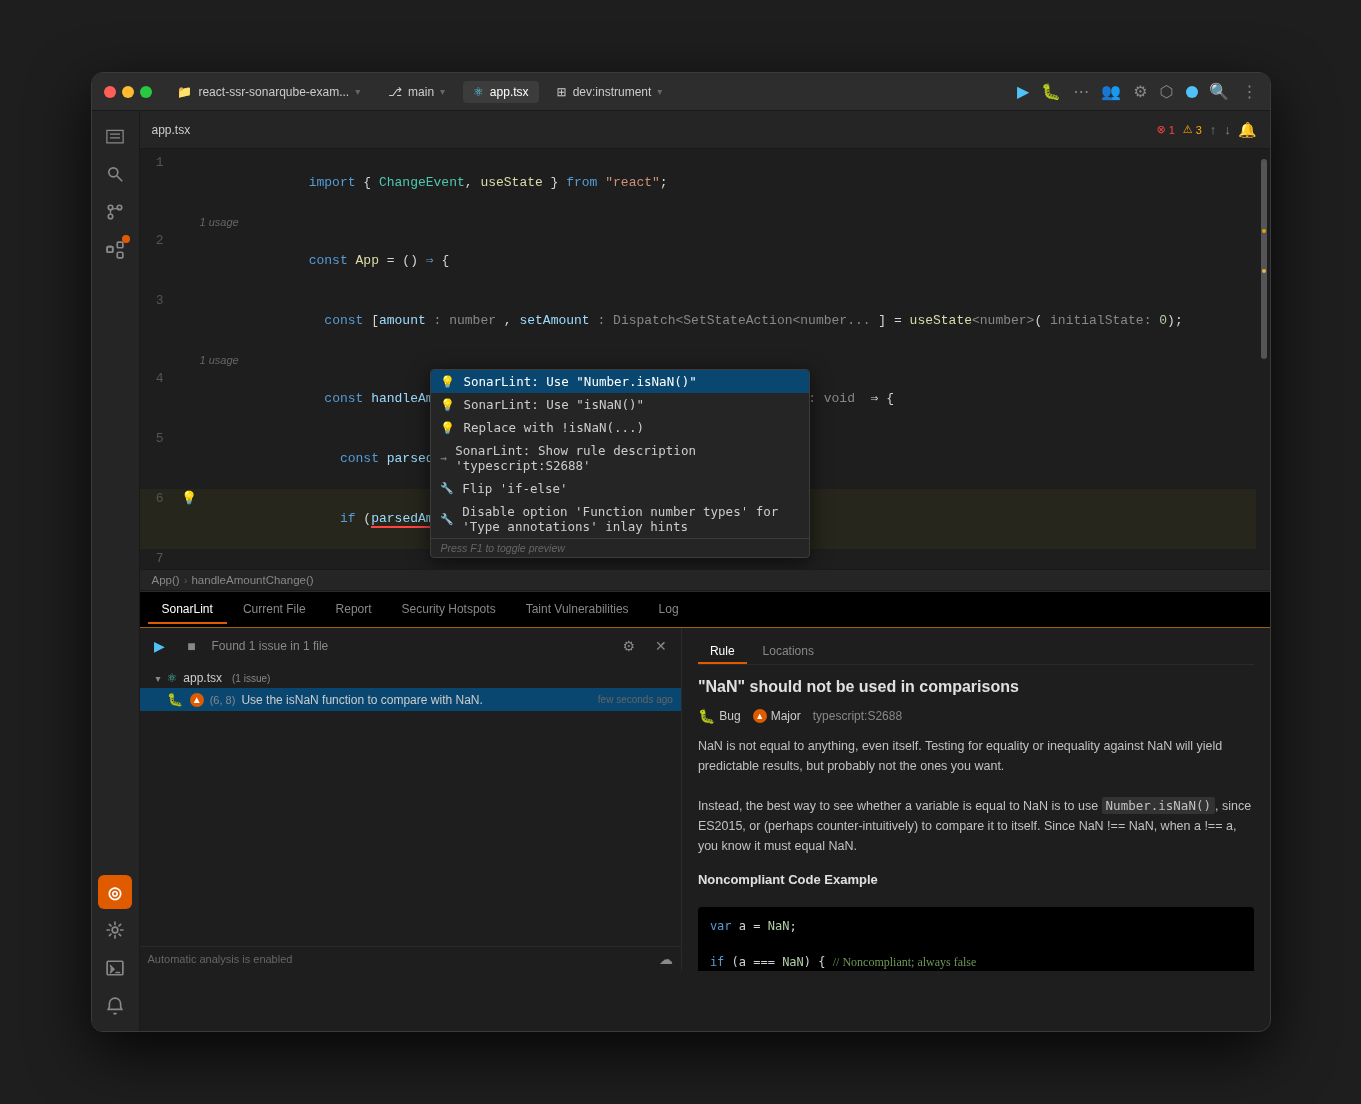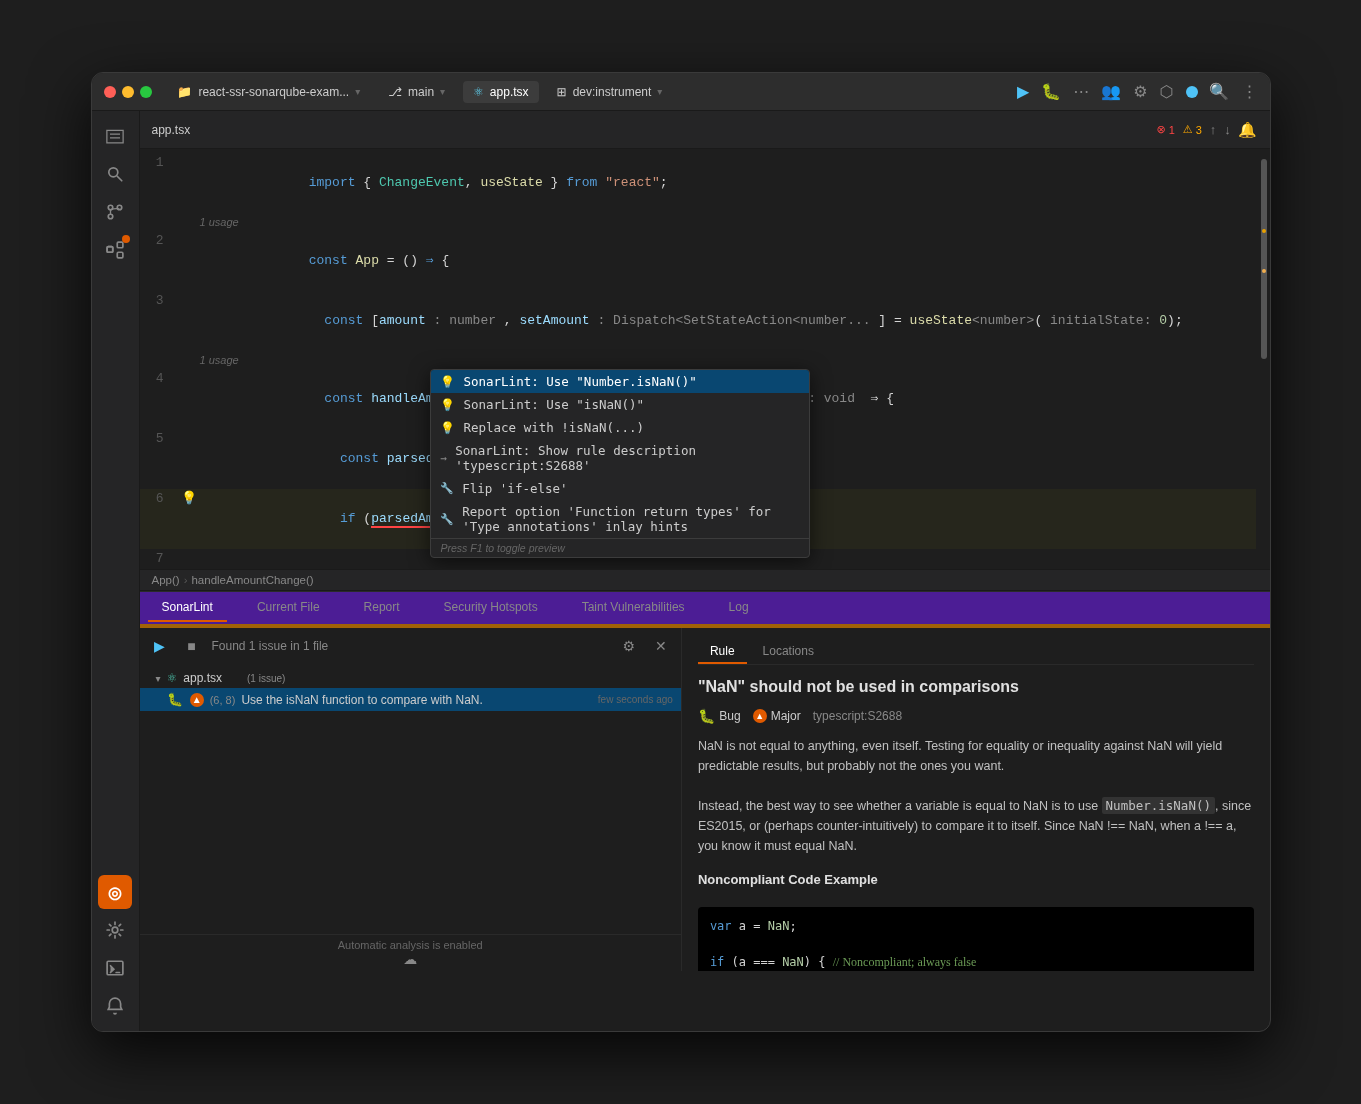--- a/index.html
+++ b/index.html
@@ -337,26 +337,26 @@
       height: 380px;
       display: flex;
       flex-direction: column;
       flex-shrink: 0;
       border-top: 1px solid #2a2a2a;
     }
 
     .panel-tabs {
       display: flex;
       align-items: center;
-      background: #4c1d95;
+      background: #000000;
       height: 36px;
       padding: 0 8px;
-      gap: 16px;
+      gap: 2px;
       flex-shrink: 0;
-      border-bottom: 4px solid #a16207;
+      border-bottom: 1px solid #a16207;
     }
     .panel-tab {
       padding: 6px 14px;
       font-size: 12px;
       color: #888;
       cursor: pointer;
       border-bottom: 2px solid transparent;
     }
     .panel-tab.active {
       color: #fff;
@@ -413,21 +413,21 @@
       padding: 3px 8px 3px 16px;
       font-size: 12px;
       color: #ccc;
       cursor: pointer;
     }
     .tree-chevron { color: #888; font-size: 10px; }
     .tree-file-icon { color: #4ec9b0; font-size: 12px; }
     .tree-badge {
       font-size: 10px;
       color: #888;
-      margin-left: 19px;
+      margin-left: 4px;
     }
     .issue-item {
       display: flex;
       align-items: center;
       gap: 6px;
       padding: 4px 8px 4px 28px;
       font-size: 12px;
       color: #ccc;
       cursor: pointer;
     }
@@ -440,21 +440,20 @@
     .issue-time { color: #666; font-size: 10px; margin-left: 0; }
 
     .panel-footer {
       padding: 4px 8px;
       font-size: 11px;
       color: #666;
       border-top: 1px solid #2a2a2a;
       display: flex;
       align-items: center;
       justify-content: space-between;
-      flex-direction: column;
     }
     .footer-icon { font-size: 14px; color: #888; }
 
     
     .panel-right {
       flex: 1;
       overflow-y: auto;
       padding: 12px 16px;
       background: #1e1e1e;
     }
@@ -740,21 +739,21 @@
           <div class="ac-item">
             <span class="ac-arrow">→</span>
             <span>SonarLint: Show rule description 'typescript:S2688'</span>
           </div>
           <div class="ac-item">
             <span class="ac-arrow" style="font-size:11px;">🔧</span>
             <span>Flip 'if-else'</span>
           </div>
           <div class="ac-item">
             <span class="ac-arrow" style="font-size:11px;">🔧</span>
-            <span>Report option 'Function return types' for 'Type annotations' inlay hints</span>
+            <span>Disable option 'Function number types' for 'Type annotations' inlay hints</span>
           </div>
           <div class="ac-footer">
             <span>Press F1 to toggle preview</span>
           </div>
         </div>
 
         <div class="editor-scrollbar">
           <div class="scrollbar-thumb"></div>
           <div class="scrollbar-marker" style="top:80px;"></div>
           <div class="scrollbar-marker2" style="top:120px;"></div>

